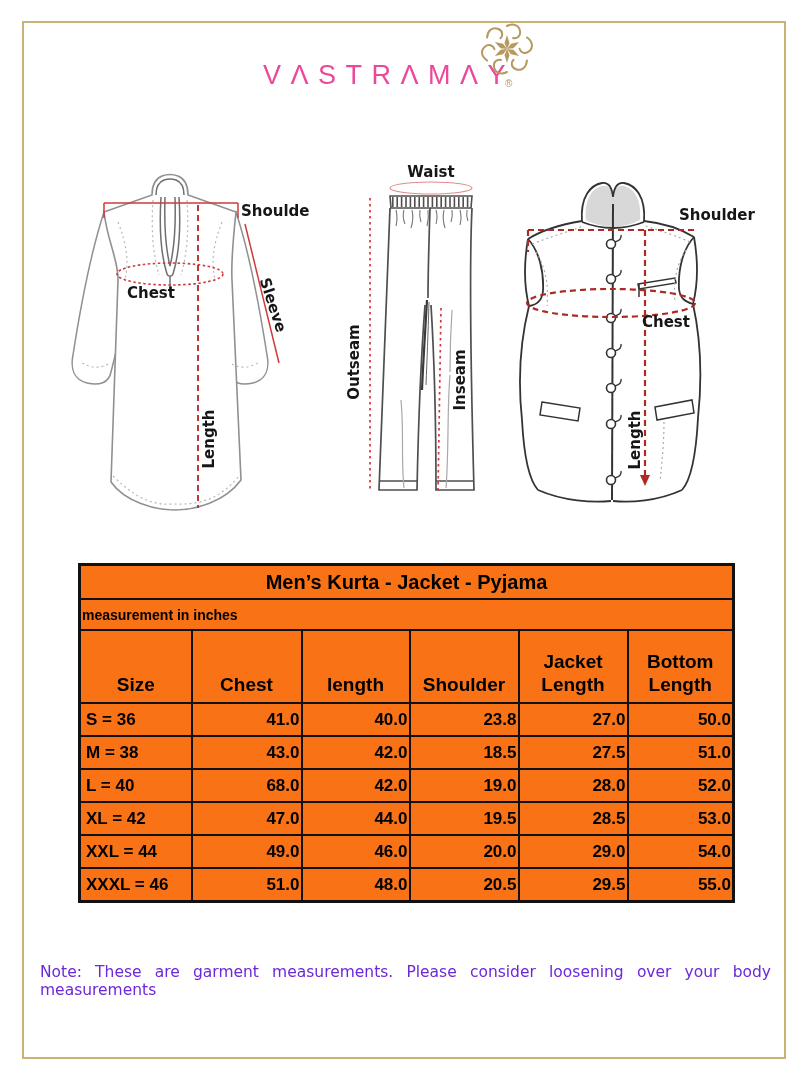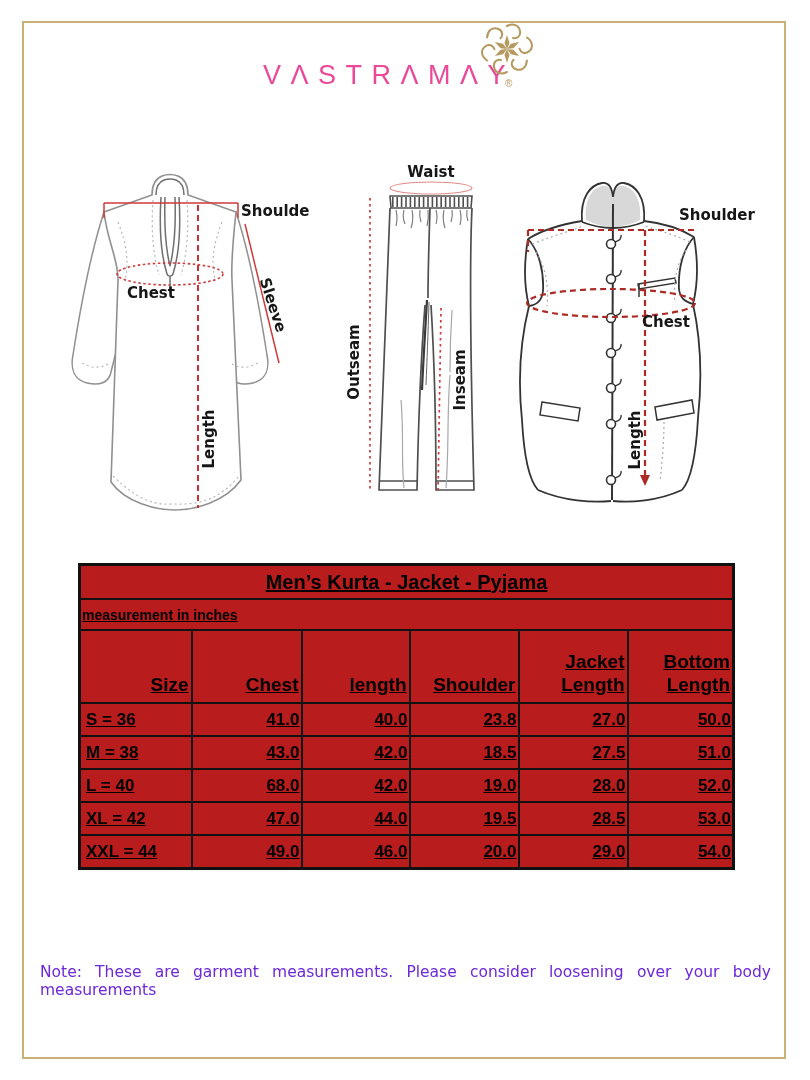--- a/index.html
+++ b/index.html
@@ -18,27 +18,27 @@
   
   .diagrams{position:absolute;left:0;top:0;}
   .fig{position:absolute;margin:0;padding:0;}
   .fig-kurta{left:55px;top:150px;}
   .fig-pyjama{left:328px;top:150px;text-align:center;}
   .fig-jacket{left:498px;top:150px;}
   svg text.dlabel{font-family:"DejaVu Sans",sans-serif;font-weight:bold;font-size:15px;fill:#161616;}
 
   
   table.size-chart{position:absolute;left:78px;top:563px;border-collapse:collapse;
-        table-layout:fixed;width:654px;background:#b91c1c;color:#000;
-        font-family:"Liberation Sans",sans-serif;text-decoration:underline;}
+        table-layout:fixed;width:654px;background:#f97316;color:#000;
+        font-family:"Liberation Sans",sans-serif;}
   table.size-chart td,table.size-chart th{border:2px solid #111;}
   table.size-chart{border:3px solid #111;}
   .row-title td{height:30px;text-align:center;font-weight:bold;font-size:20px;}
   .row-sub td{height:27px;font-weight:bold;font-size:14px;}
-  .row-head th{height:66px;vertical-align:bottom;text-align:right;font-weight:bold;
+  .row-head th{height:66px;vertical-align:bottom;text-align:center;font-weight:bold;
         font-size:19px;line-height:1.25;padding:0 2px 5px 2px;margin-left:8px;}
   tbody td{height:29px;text-align:right;font-weight:bold;font-size:17px;}
   tbody td.c-size{text-align:left;padding-left:5px;}
 
   
   .note{position:absolute;left:40px;top:963px;width:731px;color:#6d28d9;
         font-family:"DejaVu Sans",sans-serif;font-size:15.5px;}
   .note .l1{text-align:justify;text-align-last:justify;}
   .note .l2{text-align:right;margin-top:7px;}
 </style>
@@ -284,20 +284,28 @@
 
         <tr>
           <td class="c-size">XXL = 44</td>
           <td>49.0</td>
           <td>46.0</td>
           <td>20.0</td>
           <td>29.0</td>
           <td>54.0</td>
         </tr>
 
+        <tr>
+          <td class="c-size">XXXL = 46</td>
+          <td>51.0</td>
+          <td>48.0</td>
+          <td>20.5</td>
+          <td>29.5</td>
+          <td>55.0</td>
+        </tr>
       </tbody>
   </table>
 
   <div class="note">
     <div class="l1">Note: These are garment measurements. Please consider loosening over your body measurements</div>
   </div>
 
 </div>
 
 </body></html>

